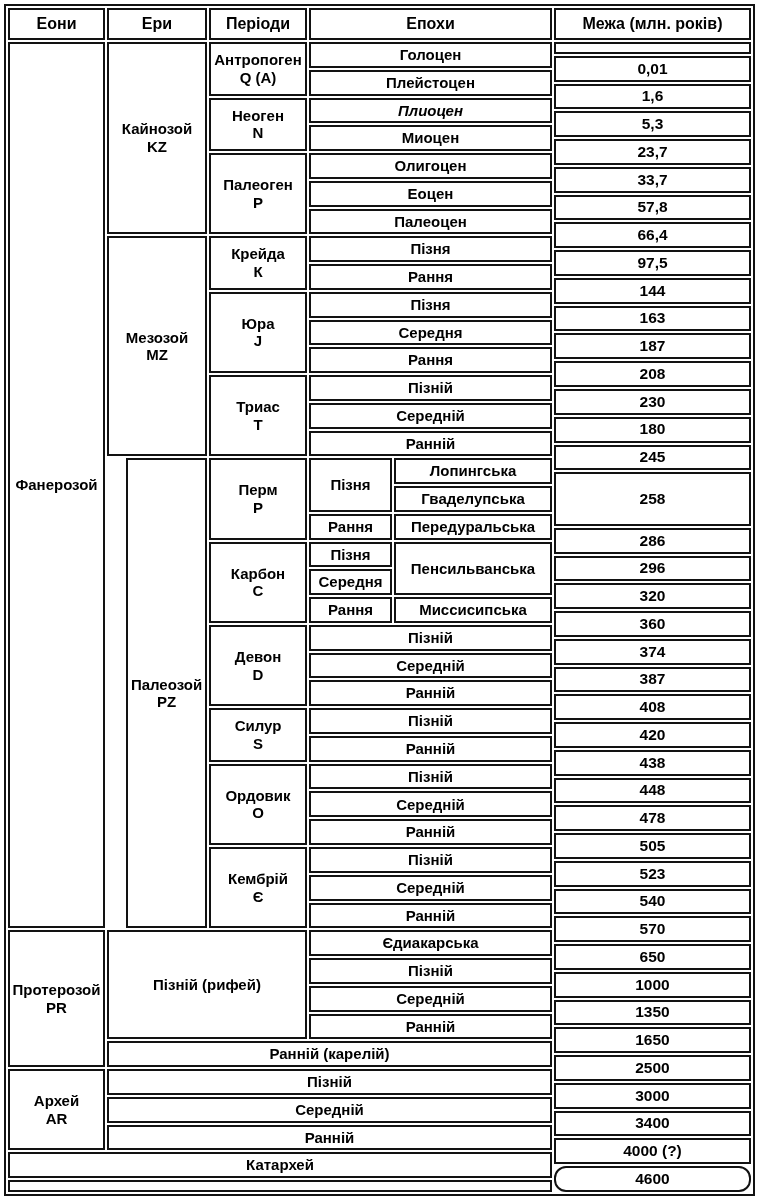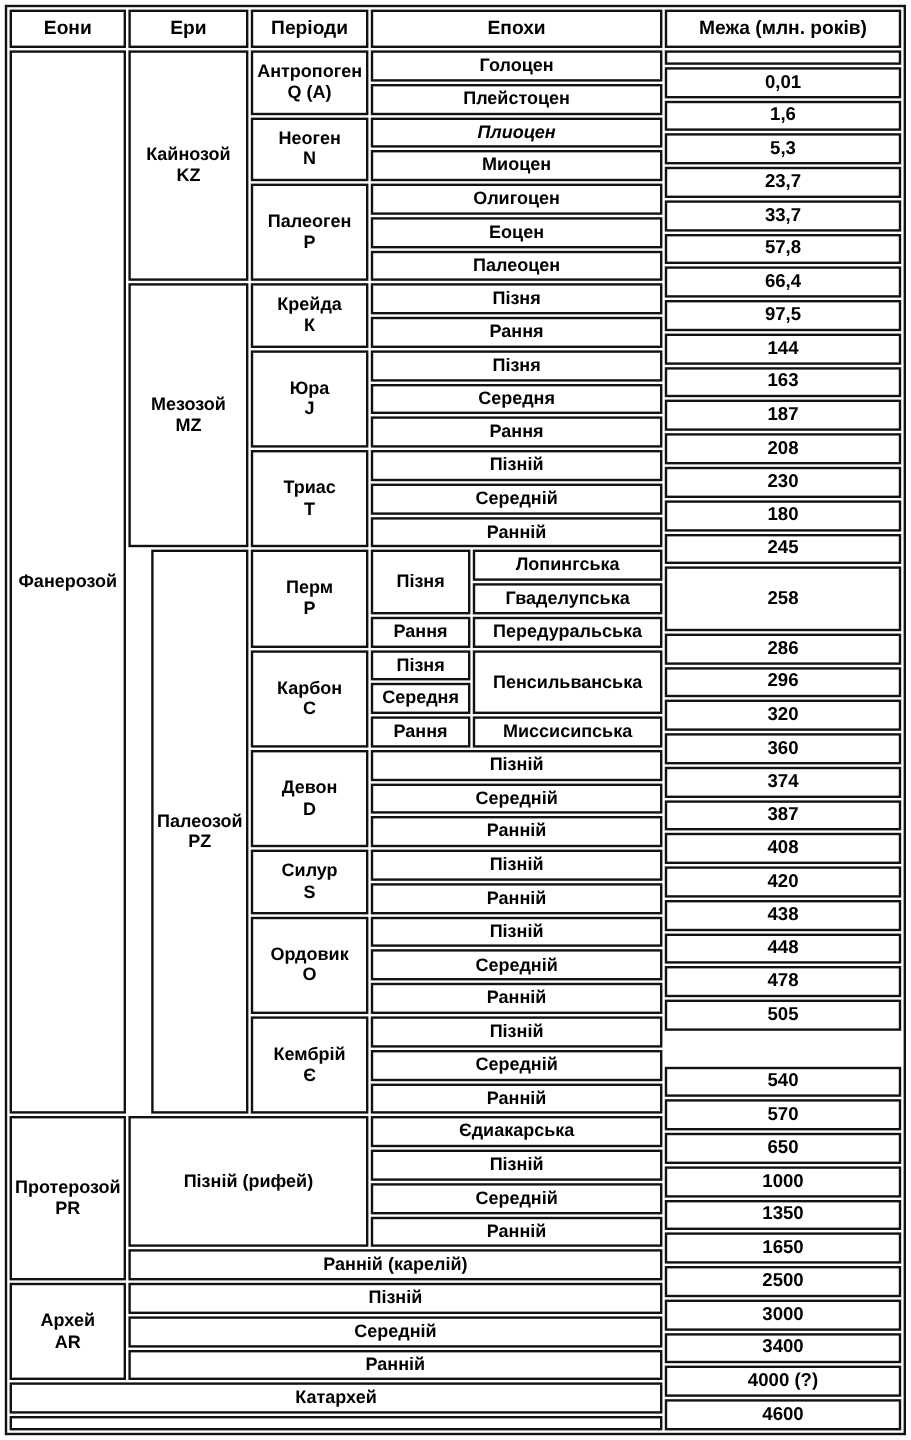--- a/index.html
+++ b/index.html
@@ -173,25 +173,26 @@
       <div class="cell boundary-cell" style="grid-area: 41 / 6 / span 2 / span 1;">320</div>
       <div class="cell boundary-cell" style="grid-area: 43 / 6 / span 2 / span 1;">360</div>
       <div class="cell boundary-cell" style="grid-area: 45 / 6 / span 2 / span 1;">374</div>
       <div class="cell boundary-cell" style="grid-area: 47 / 6 / span 2 / span 1;">387</div>
       <div class="cell boundary-cell" style="grid-area: 49 / 6 / span 2 / span 1;">408</div>
       <div class="cell boundary-cell" style="grid-area: 51 / 6 / span 2 / span 1;">420</div>
       <div class="cell boundary-cell" style="grid-area: 53 / 6 / span 2 / span 1;">438</div>
       <div class="cell boundary-cell" style="grid-area: 55 / 6 / span 2 / span 1;">448</div>
       <div class="cell boundary-cell" style="grid-area: 57 / 6 / span 2 / span 1;">478</div>
       <div class="cell boundary-cell" style="grid-area: 59 / 6 / span 2 / span 1;">505</div>
+      <div class="cell boundary-cell" style="grid-area: 61 / 6 / span 2 / span 1;">523</div>
       <div class="cell boundary-cell" style="grid-area: 63 / 6 / span 2 / span 1;">540</div>
       <div class="cell boundary-cell" style="grid-area: 65 / 6 / span 2 / span 1;">570</div>
       <div class="cell boundary-cell" style="grid-area: 67 / 6 / span 2 / span 1;">650</div>
       <div class="cell boundary-cell" style="grid-area: 69 / 6 / span 2 / span 1;">1000</div>
       <div class="cell boundary-cell" style="grid-area: 71 / 6 / span 2 / span 1;">1350</div>
       <div class="cell boundary-cell" style="grid-area: 73 / 6 / span 2 / span 1;">1650</div>
       <div class="cell boundary-cell" style="grid-area: 75 / 6 / span 2 / span 1;">2500</div>
       <div class="cell boundary-cell" style="grid-area: 77 / 6 / span 2 / span 1;">3000</div>
       <div class="cell boundary-cell" style="grid-area: 79 / 6 / span 2 / span 1;">3400</div>
       <div class="cell boundary-cell" style="grid-area: 81 / 6 / span 2 / span 1;">4000 (?)</div>
-      <div class="cell boundary-cell" style="grid-area: 83 / 6 / span 2 / span 1;">4600</div>
+      <div class="cell boundary-cell" style="grid-area: 83 / 6 / span 2 / span 1; border-radius: 12px;">4600</div>
     </div>
 </div>
 
 </body></html>

